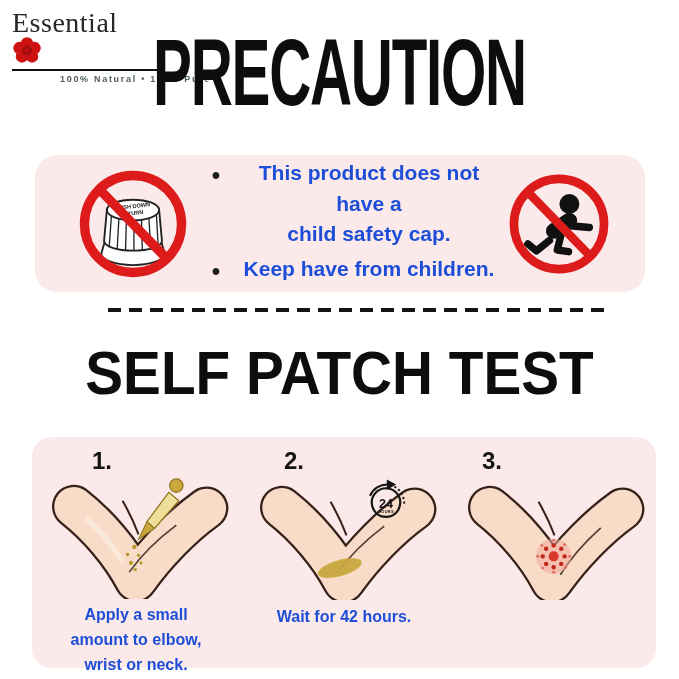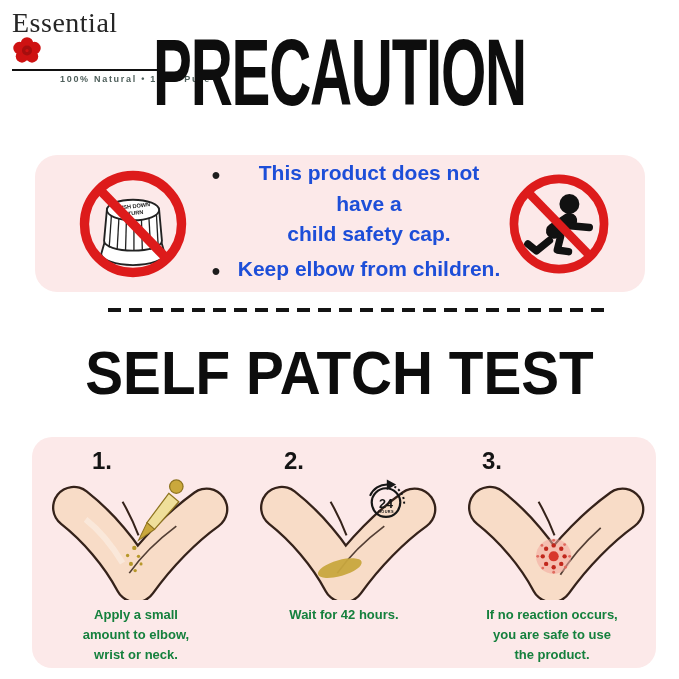--- a/index.html
+++ b/index.html
@@ -46,21 +46,21 @@
   .patch-box{
     position:absolute;left:32px;top:437px;width:624px;height:231px;box-sizing:border-box;
     background:#fce9e9;border-radius:20px;display:flex;padding-top:12px;
   }
   .step{flex:1;display:flex;flex-direction:column;position:relative;}
   .step-number{font-size:24px;font-weight:bold;color:#141414;line-height:1;}
   .step:nth-child(1) .step-number{padding-left:60px;}
   .step:nth-child(2) .step-number{padding-left:44px;}
   .step:nth-child(3) .step-number{padding-left:34px;}
   .step-illustration{height:128px;display:flex;justify-content:center;align-items:center;margin-top:0px;}
-  .step-caption{text-align:center;font-size:13px;font-weight:bold;line-height:1.55;white-space:pre-line;margin-top:4px;color:#15803d;}
+  .step-caption{text-align:center;font-size:16px;font-weight:bold;line-height:1.55;white-space:pre-line;margin-top:4px;color:#1d4ed8;}
 </style>
 </head>
 <body>
 
 <div class="logo">
   <div class="logo-line1">Essential</div>
   <div class="logo-line2">
     <svg class="flower" viewBox="0 0 36 36">
       <g fill="#ce1212">
         <circle cx="18" cy="9" r="7.5"></circle>
@@ -105,21 +105,21 @@
   </svg>
 
   <div class="bullets">
     <div class="bullet-row">
       <span class="bullet-marker">•</span>
       <span class="bullet-text">This product does not have a
 child safety cap.</span>
     </div>
     <div class="bullet-row">
       <span class="bullet-marker">•</span>
-      <span class="bullet-text">Keep elbow from children.</span>
+      <span class="bullet-text">Keep have from children.</span>
     </div>
   </div>
 
   <svg class="sign" width="104" height="104" viewBox="0 0 120 120">
     <g stroke="#111" fill="#111">
       <circle cx="72" cy="37" r="11.5" stroke="none"></circle>
       <line x1="54" y1="68" x2="72" y2="56" stroke-width="18" stroke-linecap="round"></line>
       <line x1="73" y1="62" x2="95" y2="64" stroke-width="8.5" stroke-linecap="round"></line>
       <polyline points="62,74 58,90 71,92" fill="none" stroke-width="8.5" stroke-linejoin="round" stroke-linecap="round"></polyline>
       <polyline points="49,79 34,91 24,83" fill="none" stroke-width="8.5" stroke-linejoin="round" stroke-linecap="round"></polyline>
@@ -215,17 +215,14 @@
               <circle cx="102" cy="79" r="1.7"></circle>
             <circle cx="88" cy="85" r="1.7"></circle>
               <circle cx="83" cy="98" r="1.7"></circle>
               <circle cx="89" cy="112" r="1.7"></circle>
             <circle cx="102" cy="117" r="1.7"></circle>
               <circle cx="116" cy="111" r="1.7"></circle>
           </g>
         </g>
       </svg>
     </div>
-    <div class="step-caption">If no reaction occurs,
-you are safe to use
-the product.</div>
   </div>
 </div>
 
 </body></html>

